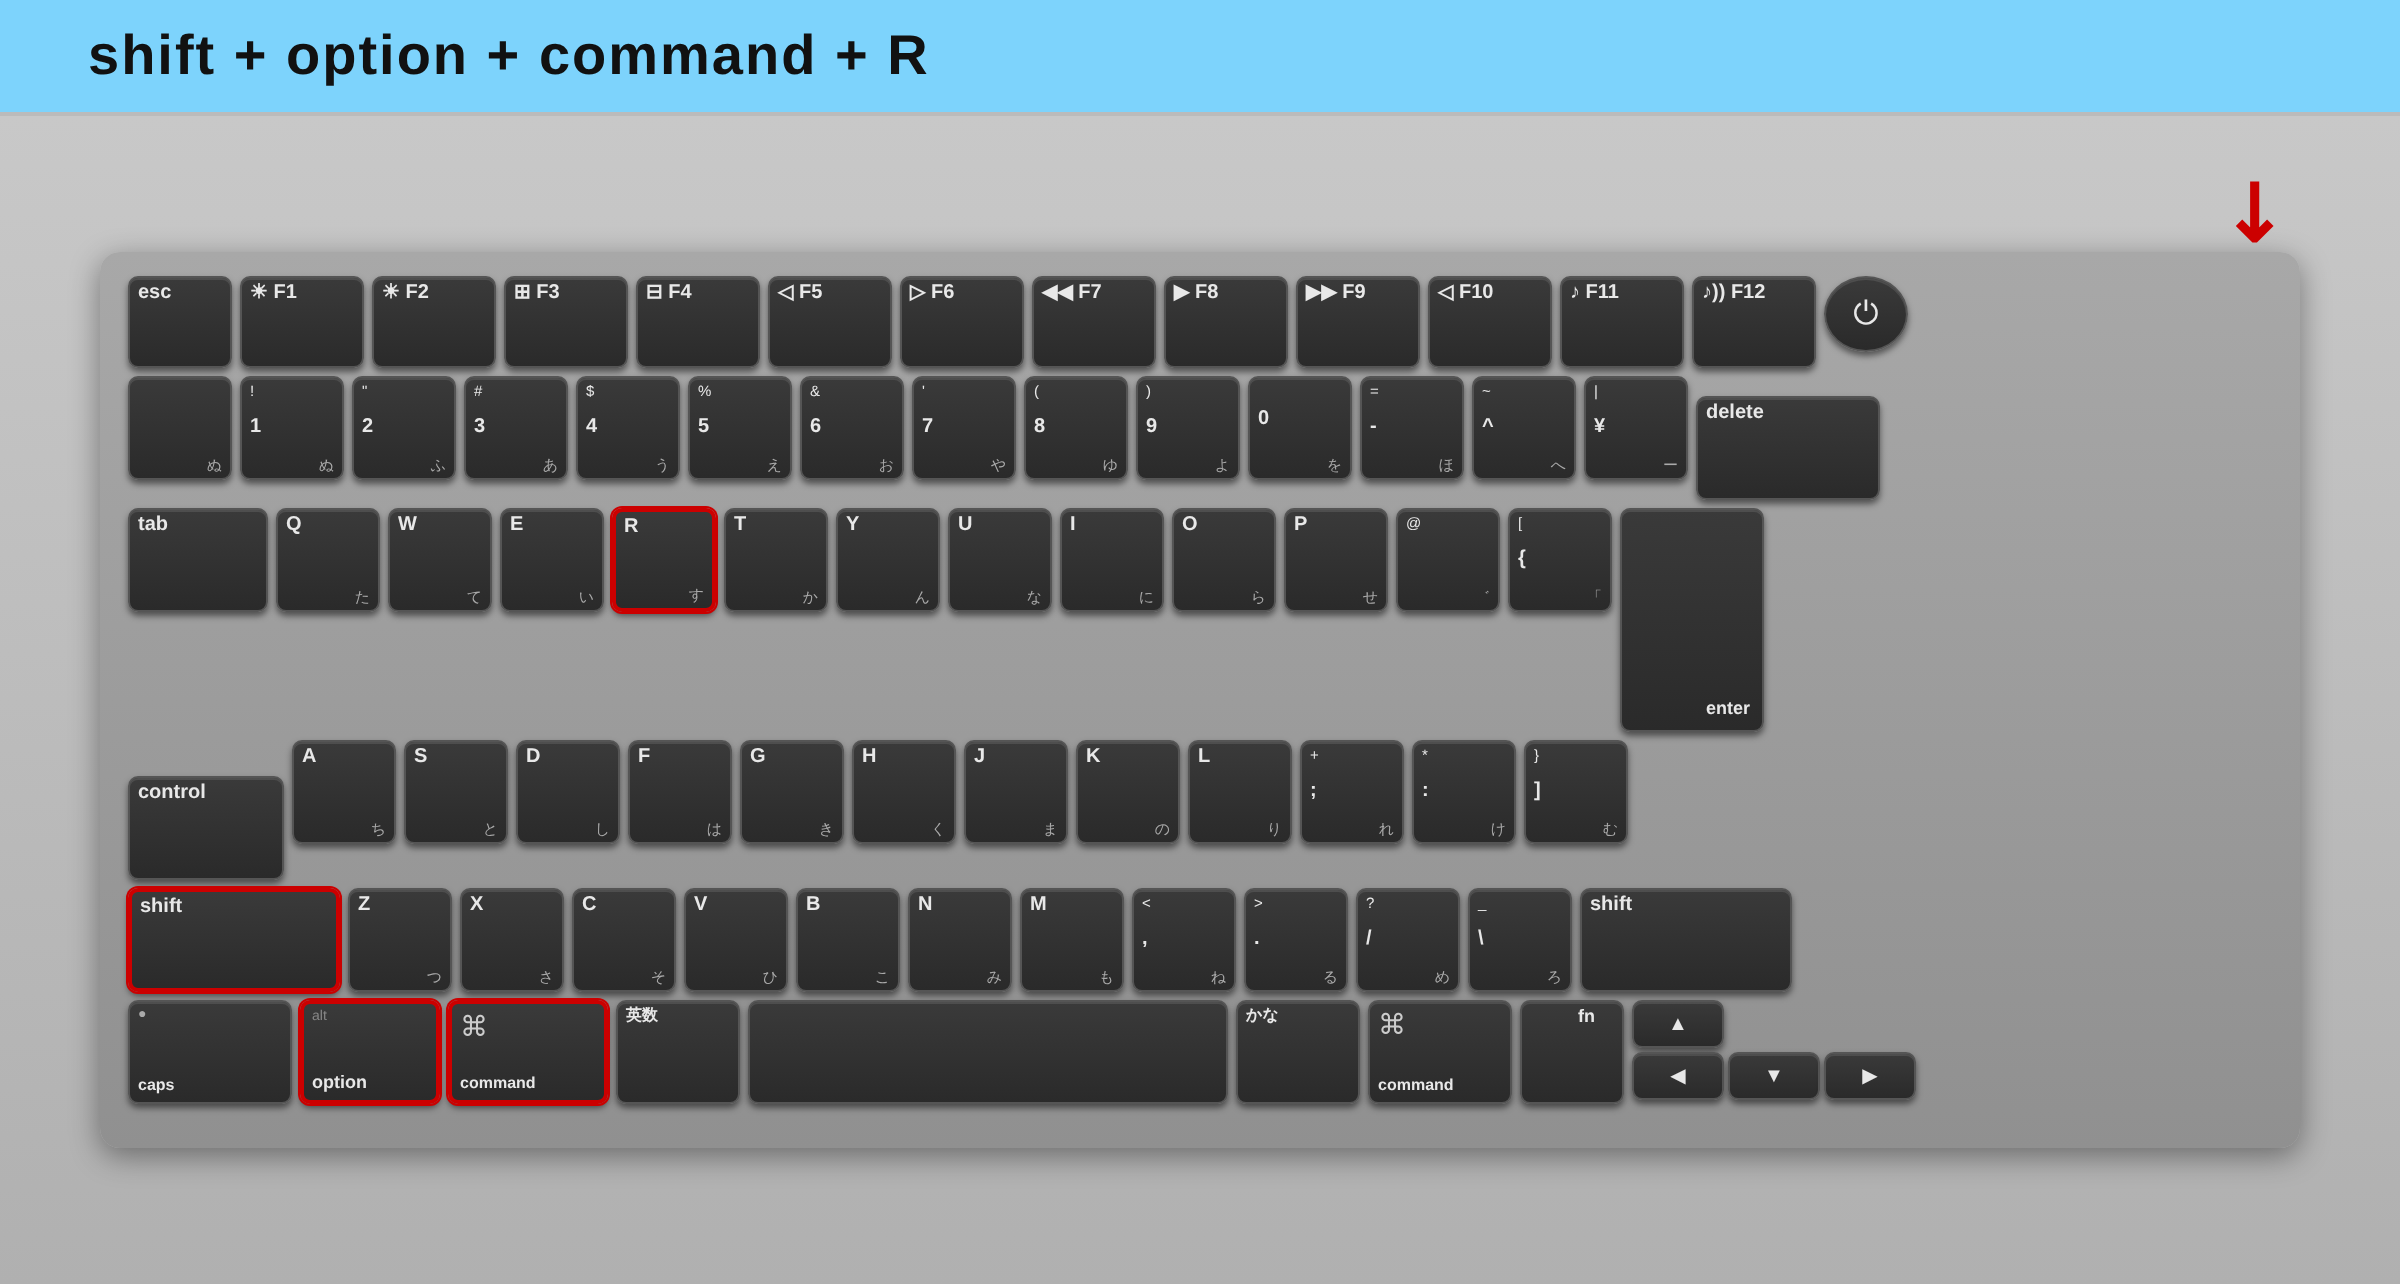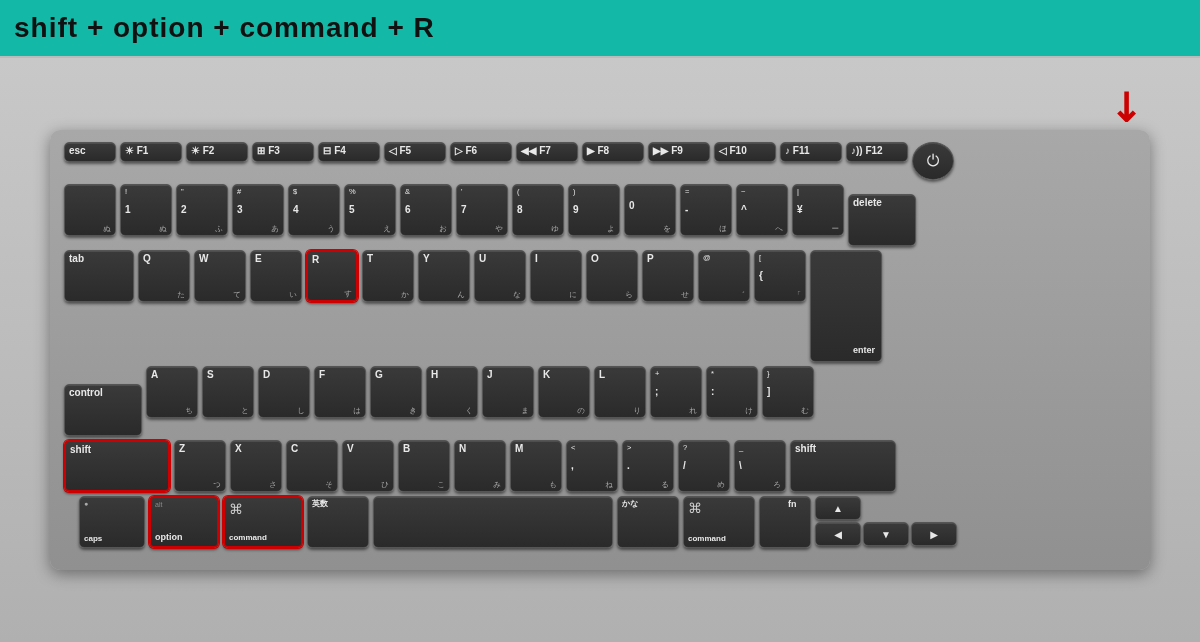--- a/index.html
+++ b/index.html
@@ -7,26 +7,26 @@
       width: 1200px;
       height: 642px;
       background: #d0d0d0;
       font-family: 'Arial', sans-serif;
       overflow: hidden;
       position: relative;
     }
 
     
     .top-bar {
-      background: #14b8a6;
+      background: #7dd3fc;
       width: 100%;
       height: 58px;
       display: flex;
       align-items: center;
-      padding-left: 14px;
+      padding-left: 44px;
       border-bottom: 2px solid #bbb;
     }
     .shortcut-title {
       font-size: 28px;
       font-weight: 900;
       color: #111;
       letter-spacing: 1px;
     }
 
     
@@ -107,31 +107,31 @@
     }
 
     .key-highlighted {
       border: 2px solid #cc0000 !important;
       box-shadow: 0 0 0 1px #cc0000, 0 2px 3px rgba(0,0,0,0.5) !important;
     }
 
     
     .key-esc { width: 52px; }
     .key-fn { width: 62px; }
-    .key-delete { width: 68px; margin-top: 10px; }
+    .key-delete { width: 92px; margin-top: 10px; }
     .key-tab { width: 70px; }
     .key-caps { width: 70px; margin-top: 18px; }
     .key-shift-l { width: 95px; }
     .key-shift-r { width: 95px; }
     .key-space { width: 240px; }
     .key-command-r { width: 74px; }
 
     
     .fn-row .key {
-      height: 20px;
+      height: 46px;
     }
   </style>
 </head>
 <body>
 
 <div class="top-bar">
   <span class="shortcut-title">shift + option + command + R</span>
 </div>
 
 <div class="red-arrow">↘</div>
@@ -427,21 +427,21 @@
         <span class="top-label">_</span>
         <span class="main-label">\</span>
         <span class="sub-label">ろ</span>
       </div>
       <div class="key key-shift-r" style="width:106px;">
         <span class="main-label">shift</span>
       </div>
     </div>
 
     <div class="key-row">
-      <div class="key" style="width:66px;margin-left:15px;">
+      <div class="key" style="width:82px;">
         <span class="sub-label" style="font-size:7px;position:absolute;top:3px;left:4px;">●</span>
         <span class="main-label" style="position:absolute;bottom:4px;left:4px;font-size:8px;">caps</span>
       </div>
       <div class="key key-highlighted" style="width:70px;padding-left:21px;">
         <span style="font-size:7px;color:#888;position:absolute;top:3px;left:4px;">alt</span>
         <span class="main-label" style="position:absolute;bottom:4px;left:4px;font-size:9px;">option</span>
       </div>
       <div class="key key-highlighted" style="width:80px;">
         <span style="font-size:14px;color:#ccc;position:absolute;top:3px;left:4px;">⌘</span>
         <span class="main-label" style="position:absolute;bottom:4px;left:4px;font-size:8px;">command</span>

